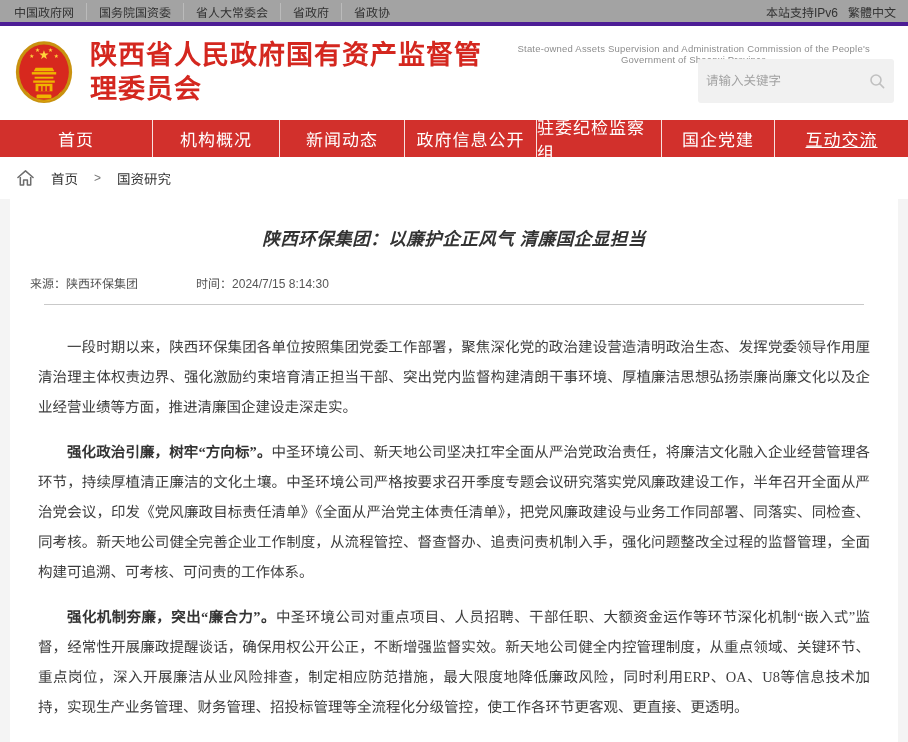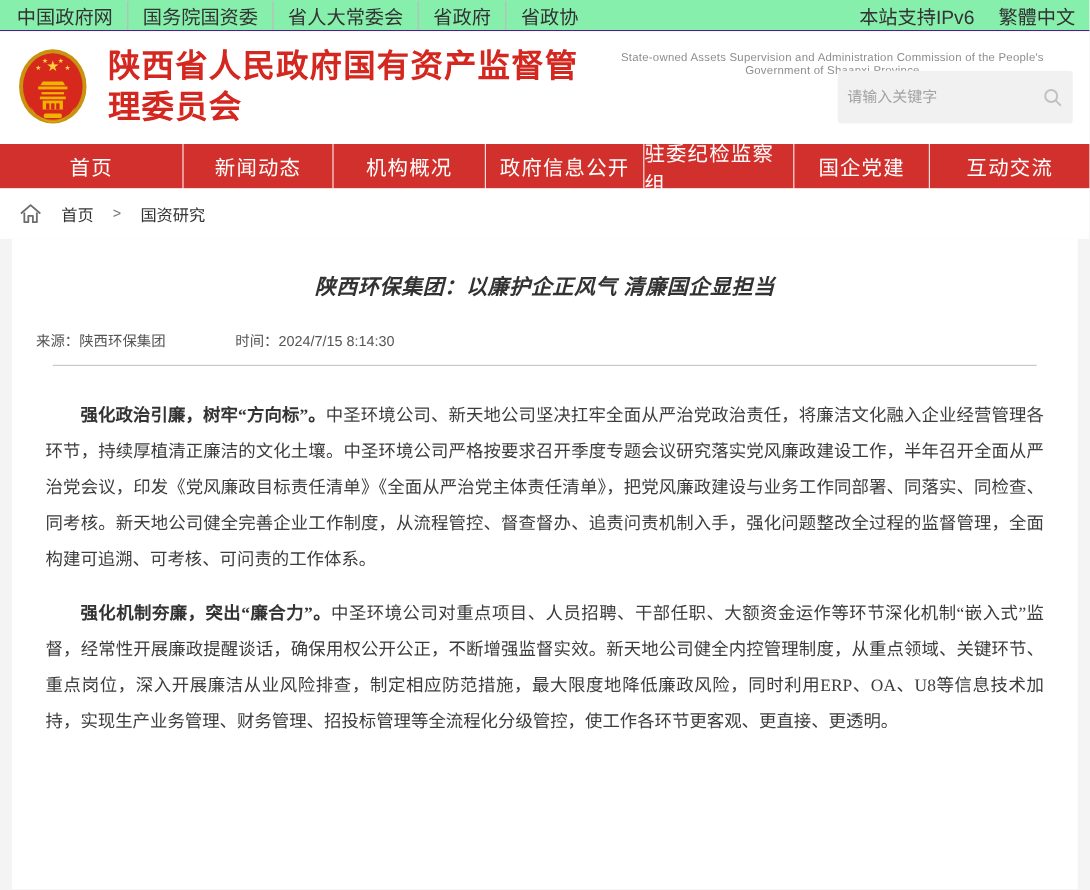--- a/index.html
+++ b/index.html
@@ -1,49 +1,49 @@
 <!DOCTYPE html>
 <html lang="zh-CN"><head>
 <meta charset="utf-8">
 <style>
   * { margin:0; padding:0; box-sizing:border-box; }
   html,body { background:#e9e9e9; }
   body { font-family:"Liberation Sans","DejaVu Sans",sans-serif; }
   .page { width:908px; min-height:742px; margin:0 auto; background:#f4f4f4; }
 
   
-  .topbar { height:26px; background:#86efac; border-bottom:1px solid #4c1d95;
+  .topbar { height:26px; background:#a3a3a3; border-bottom:4px solid #4c1d95;
             display:flex; align-items:center; justify-content:space-between;
-            padding:0 12px; font-size:16px; color:#333; }
+            padding:0 12px; font-size:12px; color:#333; }
   .topbar-left { display:flex; align-items:center; }
   .topbar-left a { color:#333; text-decoration:none; padding:0 12px; border-right:1px solid #bbb; cursor:pointer; }
   .topbar-left a:first-child { padding-left:2px; }
   .topbar-left a:last-child { border-right:none; }
   .topbar-right { display:flex; align-items:center; gap:10px; }
-  .topbar-right span, .topbar-right a { color:#333; text-decoration:none;margin-left:10px; }
+  .topbar-right span, .topbar-right a { color:#333; text-decoration:none; }
 
   
   .header { background:#ffffff; height:94px; display:flex; align-items:center; padding:0 14px; position:relative; }
   .logo { width:60px; height:66px; flex:0 0 auto; margin-right:16px; }
   .title-block { display:flex; flex-direction:row; justify-content:center; }
   .site-title { color:#d4271f; font-size:27px; font-weight:bold; letter-spacing:1px; line-height:1.25; }
   .site-subtitle { color:#8d8d8d; font-size:9.5px; margin-top:4px; letter-spacing:0.2px;text-align:center; }
   .search-box { position:absolute; right:14px; top:33px; width:196px; height:44px;
                 background:#f1f1f1; border-radius:3px; display:flex; align-items:center; padding:0 8px; }
   .search-box input { flex:1; border:none; background:transparent; outline:none;
                       font-size:12.5px; color:#333; font-family:"Liberation Sans",sans-serif; }
   .search-box input::placeholder { color:#a2a2a2; }
   .search-icon-btn { width:20px; height:20px; cursor:pointer; display:flex; align-items:center; justify-content:center; }
 
   
   .nav { height:37px; background:#d2302c; display:flex; }
   .nav a { display:flex; align-items:center; justify-content:center; color:#ffffff;
            font-size:17px; text-decoration:none; border-right:1px solid rgba(255,255,255,0.85);
            letter-spacing:1px; cursor:pointer; }
-  .nav a:last-child { border-right:none; }
+  .nav a:last-child { border-right:none;text-decoration:underline; }
 
   
   .breadcrumb { background:#ffffff; height:42px; display:flex; align-items:center; padding:0 16px; font-size:13.5px; color:#333; }
   .breadcrumb .home-icon { margin-right:16px; display:flex; align-items:center; cursor:pointer; }
   .breadcrumb a { color:#333; text-decoration:none; cursor:pointer; }
   .breadcrumb .sep { color:#777; margin:0 16px; font-size:12px; }
 
   
   .content-wrap { padding:0 10px 0 10px; }
   .content { background:#ffffff; min-height:542px; padding:26px 20px 26px 20px; }
@@ -109,22 +109,22 @@
         <svg width="16" height="16" viewBox="0 0 16 16">
           <circle cx="7" cy="7" r="5" fill="none" stroke="#c0c0c0" stroke-width="1.6"></circle>
           <line x1="10.8" y1="10.8" x2="14.6" y2="14.6" stroke="#c0c0c0" stroke-width="1.6" stroke-linecap="round"></line>
         </svg>
       </span>
     </div>
   </div>
 
   <nav class="nav">
     <a style="flex:0 0 153px">首页</a>
+    <a style="flex:0 0 127px">机构概况</a>
     <a style="flex:0 0 125px">新闻动态</a>
-    <a style="flex:0 0 127px">机构概况</a>
     <a style="flex:0 0 132px">政府信息公开</a>
     <a style="flex:0 0 125px">驻委纪检监察组</a>
     <a style="flex:0 0 113px">国企党建</a>
     <a style="flex:1">互动交流</a>
   </nav>
 
   <div class="breadcrumb">
     <span class="home-icon">
       <svg width="19" height="18" viewBox="0 0 20 19">
         <path d="M2 9 L10 2 L18 9" fill="none" stroke="#6d6d6d" stroke-width="1.6" stroke-linecap="round" stroke-linejoin="round"></path>
@@ -137,20 +137,21 @@
   </div>
 
   <div class="content-wrap">
     <div class="content">
       <h1 class="article-title">陕西环保集团：以廉护企正风气 清廉国企显担当</h1>
       <div class="article-meta">
         <span>来源：</span><span>陕西环保集团</span><span class="meta-gap"></span><span>时间：</span><span>2024/7/15 8:14:30</span>
       </div>
       <hr class="article-divider">
       <div class="article-body">
+        <p><strong></strong><span>一段时期以来，陕西环保集团各单位按照集团党委工作部署，聚焦深化党的政治建设营造清明政治生态、发挥党委领导作用厘清治理主体权责边界、强化激励约束培育清正担当干部、突出党内监督构建清朗干事环境、厚植廉洁思想弘扬崇廉尚廉文化以及企业经营业绩等方面，推进清廉国企建设走深走实。</span></p>
         <p><strong>强化政治引廉，树牢“方向标”。</strong><span>中圣环境公司、新天地公司坚决扛牢全面从严治党政治责任，将廉洁文化融入企业经营管理各环节，持续厚植清正廉洁的文化土壤。中圣环境公司严格按要求召开季度专题会议研究落实党风廉政建设工作，半年召开全面从严治党会议，印发《党风廉政目标责任清单》《全面从严治党主体责任清单》，把党风廉政建设与业务工作同部署、同落实、同检查、同考核。新天地公司健全完善企业工作制度，从流程管控、督查督办、追责问责机制入手，强化问题整改全过程的监督管理，全面构建可追溯、可考核、可问责的工作体系。</span></p>
         <p><strong>强化机制夯廉，突出“廉合力”。</strong><span>中圣环境公司对重点项目、人员招聘、干部任职、大额资金运作等环节深化机制“嵌入式”监督，经常性开展廉政提醒谈话，确保用权公开公正，不断增强监督实效。新天地公司健全内控管理制度，从重点领域、关键环节、重点岗位，深入开展廉洁从业风险排查，制定相应防范措施，最大限度地降低廉政风险，同时利用ERP、OA、U8等信息技术加持，实现生产业务管理、财务管理、招投标管理等全流程化分级管控，使工作各环节更客观、更直接、更透明。</span></p>
         <p></p>
 
       </div>
     </div>
   </div>
 
 </div>
 

